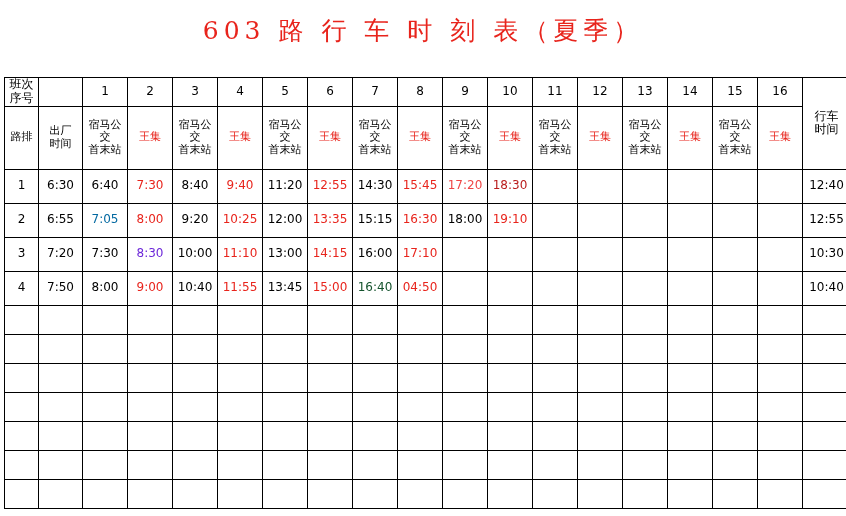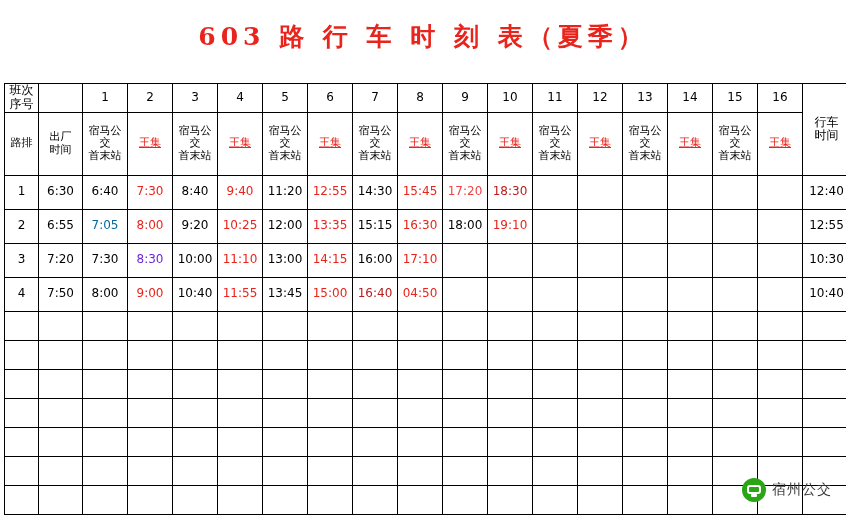--- a/index.html
+++ b/index.html
@@ -16,23 +16,23 @@
   }
   .page {
     position: relative;
     width: 846px;
     height: 516px;
   }
   .title {
     text-align: center;
     color: #e8241c;
     font-size: 25px;
-    font-weight: bold;
+    font-weight: normal;
     letter-spacing: 5px;
-    padding-top: 20px;
+    padding-top: 14px;
     font-family: "DejaVu Serif", "Liberation Serif", serif;
     white-space: nowrap;
   }
   table.sched {
     border-collapse: collapse;
     table-layout: fixed;
     margin-top: 30px;
     margin-left: 4px;
     width: 838px;
     font-size: 11px;
@@ -51,21 +51,20 @@
   .body-row td { height: 33px; font-size: 12px; }
   .blank-row td { height: 28px; }
   .stationcell {
     font-size: 10.5px;
     line-height: 1.25;
     padding: 0 2px;
   }
   .wangji {
     color: #e8241c;
     font-size: 11.5px;
-    text-decoration: underline;
   }
   .corner-label {
     font-size: 11.5px;
   }
   .col-idx { width: 34px; }
   .col-num { width: 44px; }
   .col-stop { width: 45px; }
   .col-last { width: 48px; }
   .stamp {
     position: absolute;
@@ -247,21 +246,21 @@
         </tr>
         <tr class="body-row">
           <td>4</td>
           <td>7:50</td>
           <td style="color:#000000">8:00</td>
           <td style="color:#e8241c">9:00</td>
           <td style="color:#000000">10:40</td>
           <td style="color:#e8241c">11:55</td>
           <td style="color:#000000">13:45</td>
           <td style="color:#e8241c">15:00</td>
-          <td style="color:#b91c1c">16:40</td>
+          <td style="color:#14532d">16:40</td>
           <td style="color:#e8241c">04:50</td>
           <td></td>
           <td></td>
           <td></td>
           <td></td>
           <td></td>
           <td></td>
           <td></td>
           <td></td>
           <td>10:40</td>
@@ -409,18 +408,14 @@
           <td></td>
           <td></td>
           <td></td>
           <td></td>
           <td></td>
           <td></td>
         </tr>
       </tbody>
   </table>
 
-  <div class="stamp">
-    <div class="stamp-logo"></div>
-    <div class="stamp-text">宿州公交</div>
-  </div>
 
 </div>
 
 </body></html>

